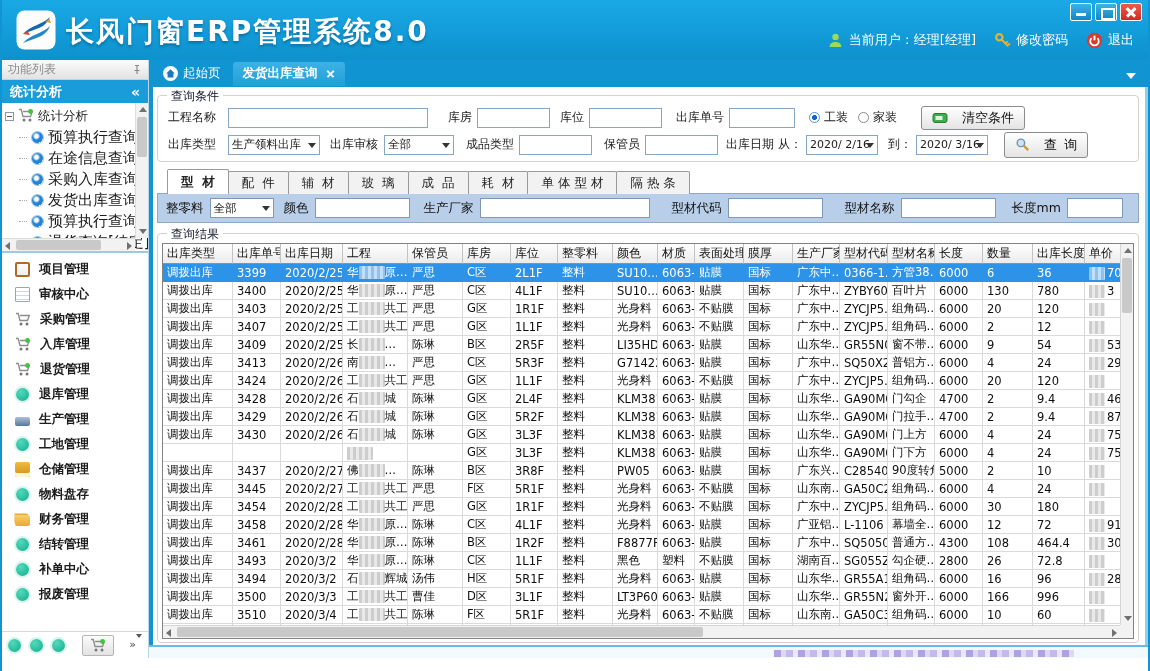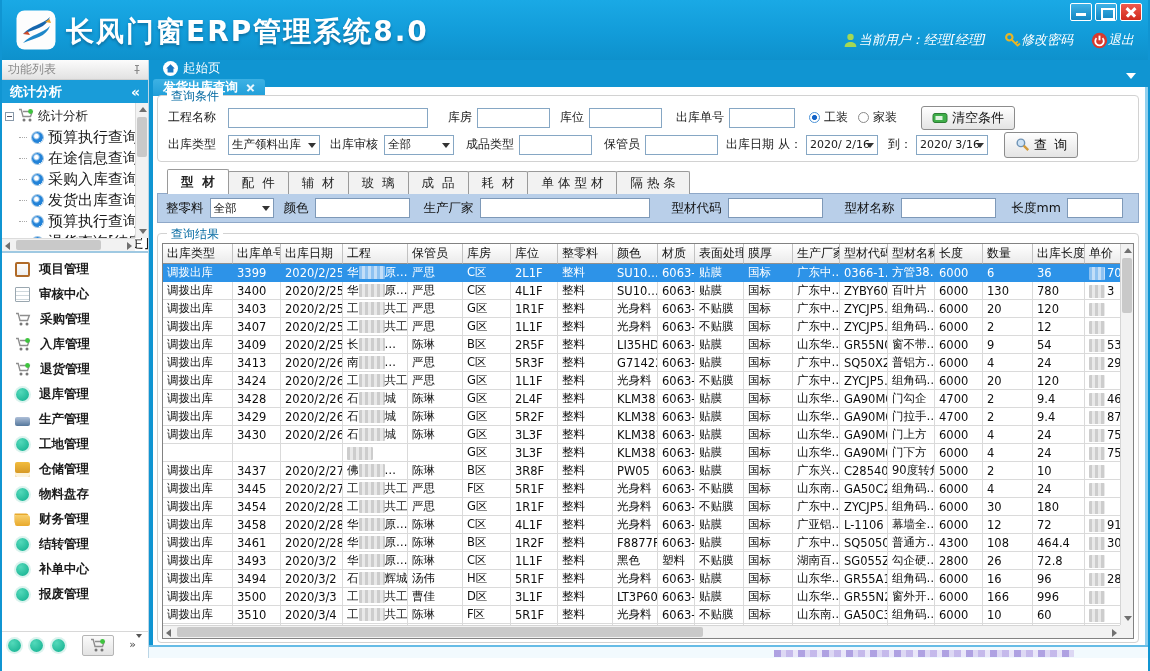--- a/index.html
+++ b/index.html
@@ -17,21 +17,21 @@
   .win-controls { position:absolute; top:3px; right:6px; display:flex; gap:3px; }
   .wc { width:22px; height:18px; border:1px solid #fff; border-radius:2px; position:relative; cursor:pointer; }
   .wc-min,.wc-max { background:linear-gradient(#3fb2e6,#1386c2); }
   .wc-close { background:linear-gradient(#f05a4d,#d02b1e); }
   .wc-min::after { content:""; position:absolute; left:5px; right:5px; bottom:4px; height:3px; background:#fff; }
   .wc-max::after { content:""; position:absolute; left:5px; top:4px; width:10px; height:8px; border:2px solid #fff; }
   .wc-close::before,.wc-close::after { content:""; position:absolute; left:4px; top:7px; width:12px; height:2.5px; background:#fff; }
   .wc-close::before { transform:rotate(45deg); } .wc-close::after { transform:rotate(-45deg); }
   .user-bar { position:absolute; right:14px; top:31px; display:flex; align-items:center; gap:8px;
     color:#fff; font-size:13px; white-space:nowrap; }
-  .ub-item { display:flex; align-items:center; cursor:pointer;font-style:italic; }
+  .ub-item { display:flex; align-items:center; gap:5px; cursor:pointer; }
   .ub-item + .ub-item { margin-left:10px; }
 
   
   .body { display:flex; height:598px; }
 
   
   .sidebar { width:147px; background:#fff; display:flex; flex-direction:column; border-right:1px solid #bcd6e6; }
   .panel-title { height:20px; background:linear-gradient(#fcfcfc,#e2e2e2); border-bottom:1px solid #cfcfcf;
     color:#8a8a8a; font-size:12px; display:flex; align-items:center; padding:0 6px; }
   .panel-title .sp { flex:1; }
@@ -70,48 +70,48 @@
   .mi.folder { background:linear-gradient(#f8d06d,#e8a92c); border-radius:1px 3px 2px 2px; height:11px; margin-top:2px; box-shadow:-1px -2px 0 -0.5px #e8a92c; }
   .sidebar-footer { height:27px; border-top:1px solid #d8d8d8; display:flex; align-items:center; padding:0 6px; gap:9px; }
   .foot-dot { width:13px; height:13px; border-radius:50%; background:radial-gradient(circle at 35% 30%,#53d9ba,#0fae8d); box-shadow:0 0 0 2px #dbf3ee; cursor:pointer; }
   .foot-btn { margin-left:8px; width:32px; height:21px; background:linear-gradient(#fbfbfb,#e3e3e3); border:1px solid #b5b5b5; border-radius:2px;
     display:flex; align-items:center; justify-content:center; cursor:pointer; }
   .foot-more { margin-left:auto; font-size:11px; color:#444; line-height:8px; text-align:center; cursor:pointer; }
   .foot-more .mini-caret { width:0; height:0; border-left:3.5px solid transparent; border-right:3.5px solid transparent; border-top:4px solid #555; margin:2px auto 0; }
 
   
   .main { flex:1; display:flex; flex-direction:column; min-width:0; position:relative; }
-  .tabbar { height:27px; background:#1095d2; display:flex; align-items:flex-start; padding-left:4px; gap:2px; position:relative;flex-direction:column; }
+  .tabbar { height:27px; background:#1095d2; display:flex; align-items:center; padding-left:4px; gap:2px; position:relative; }
   .tab { height:24px; display:flex; align-items:center; gap:5px; padding:0 10px; color:#fff; font-size:12.5px; cursor:pointer; }
   .tab.active { background:linear-gradient(#3db1e4,#219fd9); border-radius:3px 3px 0 0; font-weight:bold; }
   .home-ic { width:15px; height:15px; flex:none; }
   .tab-close { position:relative; width:9px; height:9px; margin-left:3px; cursor:pointer; }
   .tab-close::before,.tab-close::after { content:""; position:absolute; left:0; top:3.5px; width:9px; height:1.6px; background:#eaf6fd; }
   .tab-close::before { transform:rotate(45deg); } .tab-close::after { transform:rotate(-45deg); }
   .tabbar-caret { position:absolute; right:12px; bottom:8px; width:0; height:0;
     border-left:5px solid transparent; border-right:5px solid transparent; border-top:6px solid #fff; cursor:pointer; }
 
   .content { flex:1; background:#fff; border-left:4px solid #1095d2; border-right:3px solid #8fd0ef;
     padding:8px 6px 2px 4px; display:flex; flex-direction:column; min-height:0; }
 
   .groupbox { border:1px solid #d2d2d2; border-radius:4px; position:relative; }
-  .gb-label { position:absolute; top:-8px; left:9px; background:#fff; padding:0 4px; font-size:12px; color:#0369a1; }
+  .gb-label { position:absolute; top:-8px; left:9px; background:#fff; padding:0 4px; font-size:12px; color:#0f172a; }
 
   .gb-query { padding:8px 2px 3px; }
   .q-row { display:flex; align-items:center; height:27px; padding:0 8px; font-size:12px; color:#1a1a1a; white-space:nowrap; }
   .q-row label { white-space:pre; }
   .ti { height:20px; border:1px solid #86a7c4; background:#fff; font:inherit; padding:0 3px; }
   .combo { height:20px; border:1px solid #86a7c4; background:#fff; display:flex; align-items:center;
     padding:0 14px 0 3px; position:relative; font-size:11.5px; white-space:pre; cursor:pointer; }
   .combo::after { content:""; position:absolute; right:3px; top:7px; width:0; height:0;
     border-left:4px solid transparent; border-right:4px solid transparent; border-top:5px solid #333; }
   .radio { width:11px; height:11px; border-radius:50%; border:1px solid #8a8a8a; background:#fff; display:inline-block; vertical-align:-2px; }
   .radio.checked { background:radial-gradient(circle,#1464c8 0 34%,#fff 46%); border-color:#4d94d8; }
   .radio-lbl { margin:0 10px 0 4px; }
-  .btn { display:flex; align-items:center; gap:4px; height:24px; padding:0 10px;
+  .btn { display:flex; align-items:center; gap:14px; height:24px; padding:0 10px;
     background:linear-gradient(#ffffff,#e4e4e4); border:1px solid #8c8c8c; border-radius:3px;
     font-size:13px; color:#111; cursor:pointer; white-space:pre; }
 
   .mtabs { display:flex; margin:9px 0 0 10px; position:relative; z-index:2; }
   .mtab { padding:3px 13px 2px; border:1px solid #9a9a9a; border-bottom:none; background:#f2f2f2;
     font-size:12.5px; color:#222; white-space:pre; cursor:pointer; border-radius:2px 2px 0 0; }
   .mtab + .mtab { margin-left:-1px; }
   .mtab.active { background:#fff; position:relative; padding-top:4px; margin-top:-2px; font-weight:bold; }
   .subfilter { height:30px; background:#b9cfe9; border:1px solid #8fa8c8; margin-top:-1px;
     display:flex; align-items:center; padding:0 8px; font-size:12.5px; color:#111; white-space:nowrap; }

